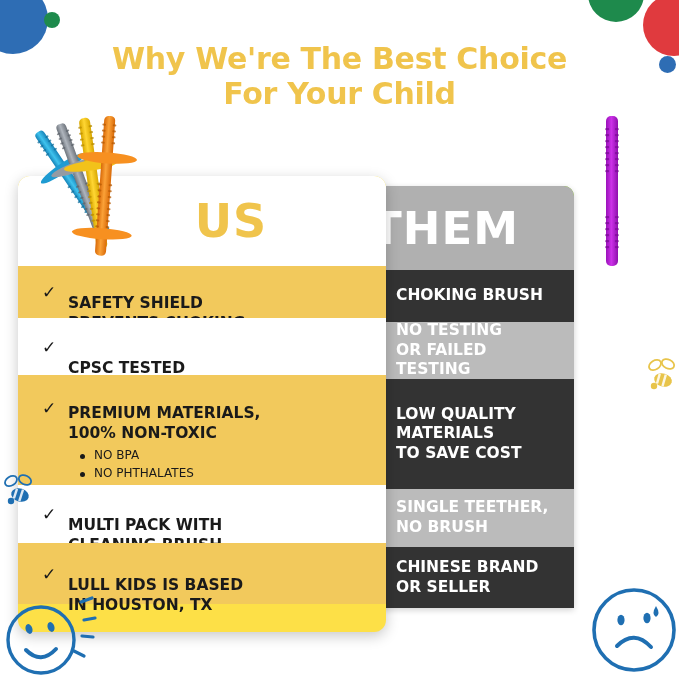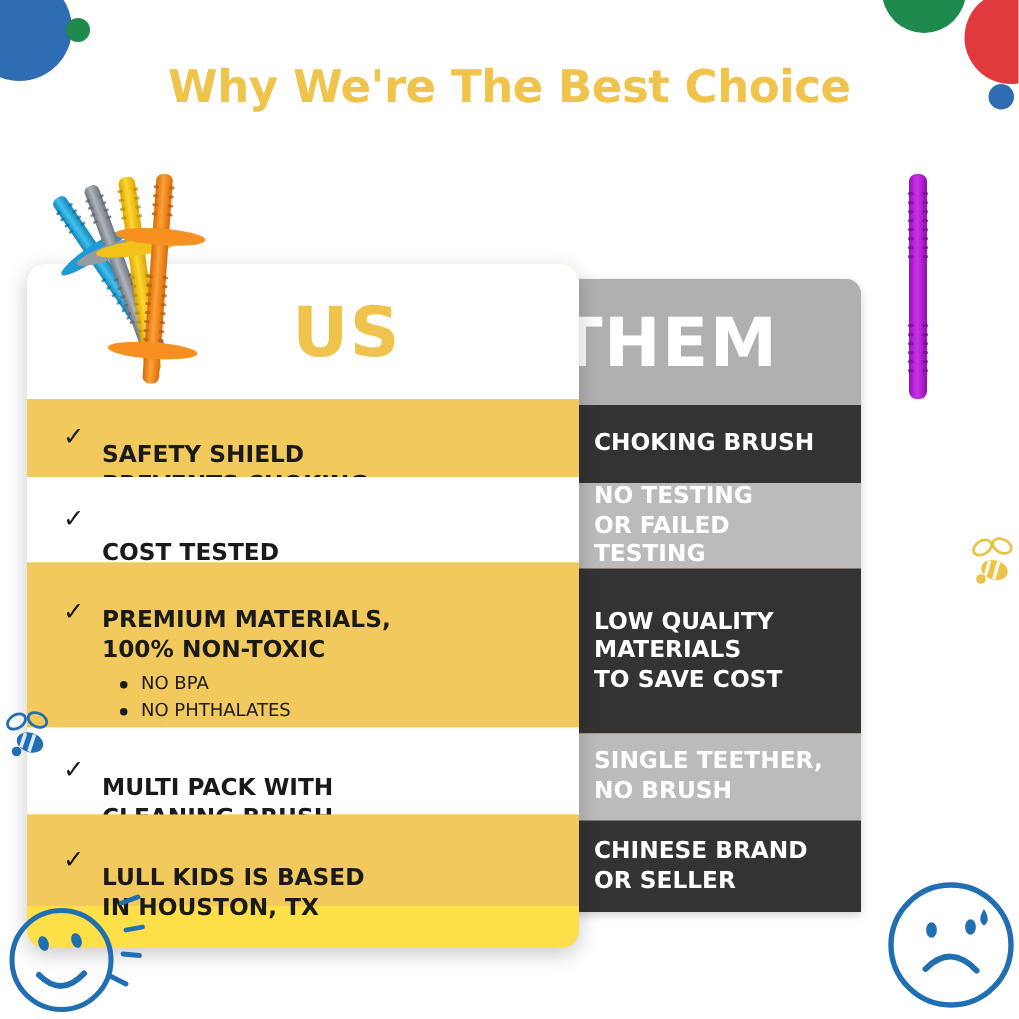--- a/index.html
+++ b/index.html
@@ -24,21 +24,21 @@
     color:#F0C44C;font-weight:700;font-size:30px;line-height:1.16;
     letter-spacing:-0.3px;
     font-family:"DejaVu Sans","Liberation Sans",sans-serif;
   }
   #title .l2{display:block;}
 
   
   #them-panel{
     position:absolute;left:350px;top:186px;width:224px;height:422px;
     border-radius:10px 10px 0 0;overflow:hidden;
-    background:#fdba74;
+    background:#84cc16;
     box-shadow:0 2px 6px rgba(0,0,0,.18);
   }
   #them-head{
     height:84px;display:flex;align-items:center;justify-content:center;
     background:#B0B0B0;
   }
   #them-head .htxt{
     color:#ffffff;font-weight:700;font-size:45px;letter-spacing:1px;
     font-family:"DejaVu Sans","Liberation Sans",sans-serif;
     padding-right:34px;
@@ -135,20 +135,21 @@
 <div id="stage">
 
   <div class="blob" id="blob-blue-tl"></div>
   <div class="blob" id="dot-green-tl"></div>
   <div class="blob" id="blob-green-tr"></div>
   <div class="blob" id="blob-red-tr"></div>
   <div class="blob" id="dot-blue-tr"></div>
 
   <div id="title">
     <span>Why We're The Best Choice</span>
+    <span class="l2">For Your Child</span>
   </div>
 
   <div id="them-panel">
     <div id="them-head">
       <span class="htxt">THEM</span>
     </div>
     <div class="them-row dark" id="them-r0">
       <span class="xm">✖</span>
       <span class="rtxt">CHOKING BRUSH</span>
     </div>
@@ -214,21 +215,21 @@
   <div id="us-card">
     <div id="us-head">
       <span class="htxt">US</span>
     </div>
     <div class="us-row gold" id="us-r0">
       <span class="ck">✓</span>
       <span class="rtxt">SAFETY SHIELD<br>PREVENTS CHOKING</span>
     </div>
     <div class="us-row plain" id="us-r1">
       <span class="ck">✓</span>
-      <span class="rtxt">COST TESTED</span>
+      <span class="rtxt">CPSC TESTED</span>
     </div>
     <div class="us-row gold has-sub" id="us-r2">
       <span class="ck">✓</span>
       <span class="rtxt">PREMIUM MATERIALS,<br>100% NON-TOXIC</span>
       <ul class="us-sub">
         <li>NO BPA</li>
         <li>NO PHTHALATES</li>
         <li>NO LEAD</li>
       </ul>
     </div>

